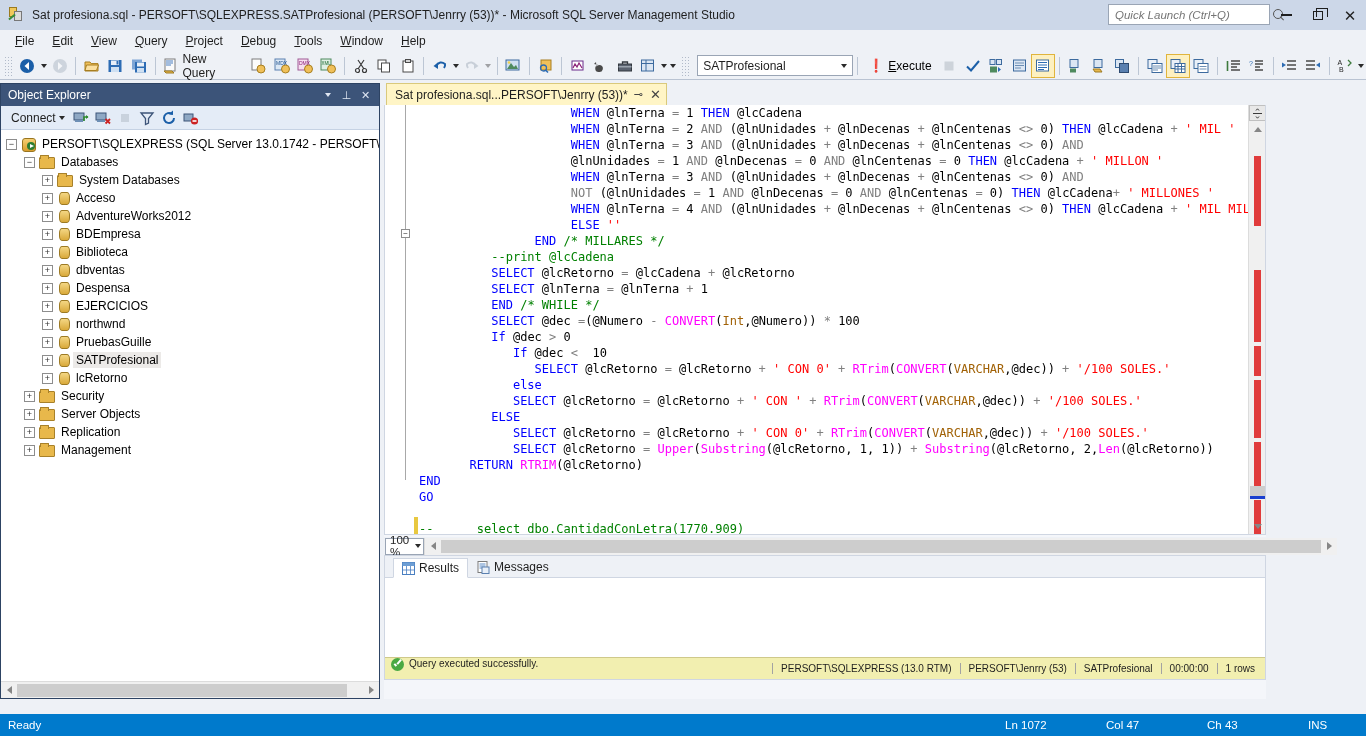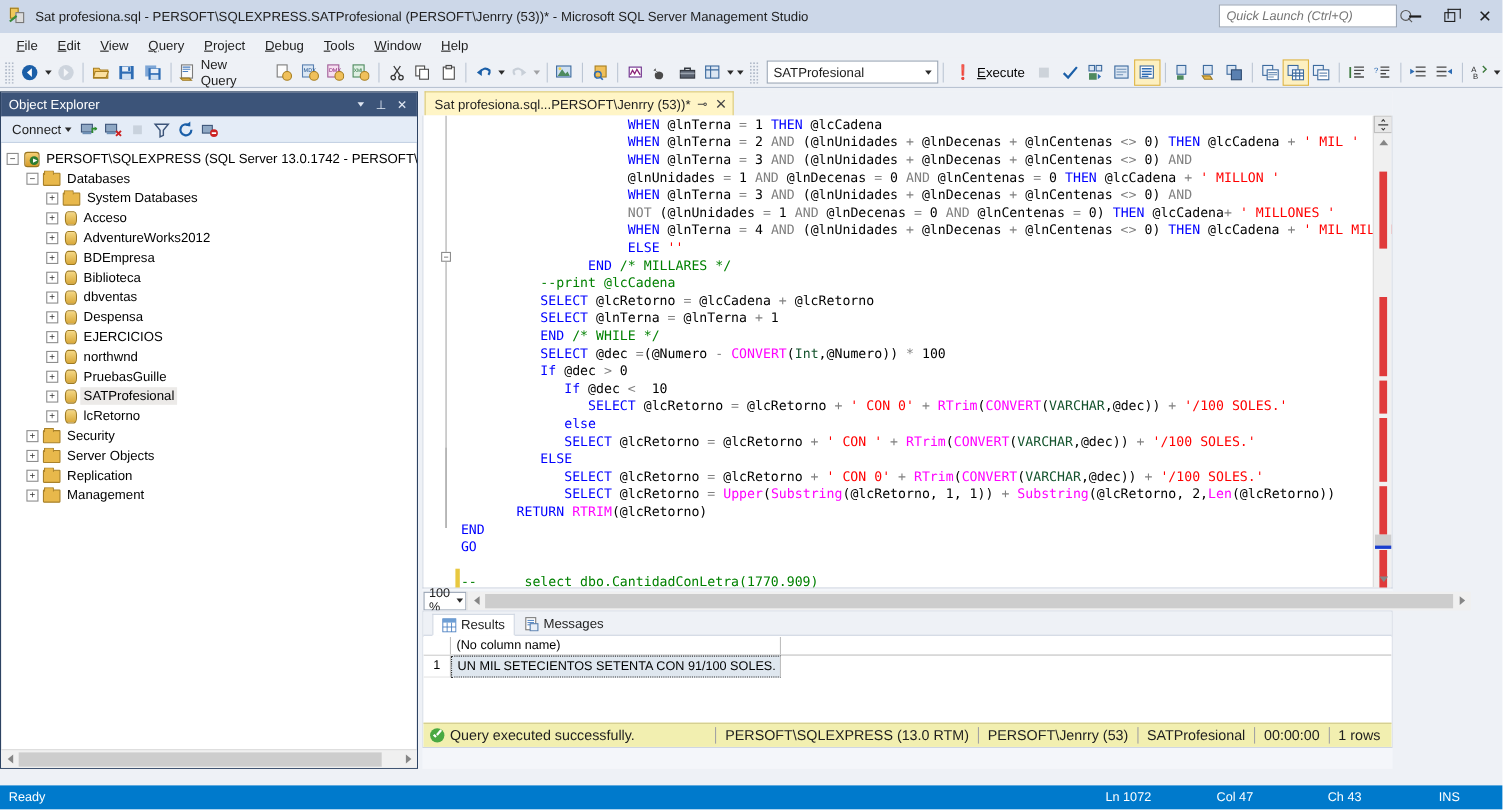--- a/index.html
+++ b/index.html
@@ -150,21 +150,21 @@
     font-size:8px;line-height:7px;text-align:center;color:#333;left:16px;}
   .changebar{position:absolute;left:29px;width:4px;}
   .code{position:absolute;left:34px;top:0;right:0;top:0;
     font-family:"DejaVu Sans Mono","Liberation Mono",monospace;font-size:12px;line-height:16px;
     white-space:pre;color:#000;}
   .k{color:#0000ff;margin-top:12px;}     
   .g{color:#808080;}     
   .s{color:#ff0000;}     
   .c{color:#008000;}     
   .f{color:#ff00ff;}     
-  .t{color:#14532d;}
+  .t{color:#a16207;}
   .vscroll{position:absolute;right:0;top:0;width:17px;bottom:0;background:#f0f0f0;border-left:1px solid #dcdcdc;}
   .vs-split{position:absolute;left:0;top:0;width:17px;height:16px;background:#e8e8e8;border:1px solid #c0c0c0;
      display:flex;align-items:center;justify-content:center;}
   .vs-up{position:absolute;left:0;top:17px;width:17px;height:15px;display:flex;align-items:center;justify-content:center;}
   .vs-down{position:absolute;left:0;bottom:0;width:17px;height:15px;display:flex;align-items:center;justify-content:center;}
   .vs-track{position:absolute;left:0;top:33px;bottom:16px;width:17px;}
   .vmark{position:absolute;left:5px;width:7px;background:#e03b3b;}
   .vthumb{position:absolute;left:1px;width:15px;height:12px;background:#cdcdcd;}
   .vcaret{position:absolute;left:1px;width:15px;height:3px;background:#1a3fcf;}
   .tri-up{width:0;height:0;border-left:4px solid transparent;border-right:4px solid transparent;border-bottom:5px solid #868686;}
@@ -184,21 +184,21 @@
   .rtab.active{background:#fff;border:1px solid #cfd6e2;border-bottom:1px solid #fff;position:relative;top:1px;}
   .grid{position:absolute;left:0;top:23px;right:0;bottom:0;background:#fff;overflow:hidden;}
   .grid-head{display:flex;height:17px;border-bottom:1px solid #bfbfbf;background:#fff;}
   .gh-corner{width:25px;border-right:1px solid #bfbfbf;background:#fff;}
   .gh-cell{padding-left:5px;font-size:11.5px;color:#000;line-height:16px;border-right:1px solid #bfbfbf;}
   .grid-row{display:flex;height:20px;}
   .gr-num{width:25px;text-align:center;font-size:11.5px;line-height:19px;border-right:1px solid #bfbfbf;border-bottom:1px solid #e4e4e4;color:#000;}
   .gr-cell{padding-left:5px;font-size:11.5px;line-height:18px;background:#dfe7ef;border:1px dotted #333;border-right:1px solid #bfbfbf;color:#000;}
 
   .qstatus{position:absolute;left:0;bottom:0;right:0;height:22px;background:#f2efb0;border-top:1px solid #cfc98a;
-    display:flex;align-items:center;font-size:13px;color:#1e1e1e;}
+    display:flex;font-size:10px;color:#1e1e1e;}
   .ok-icon{width:13px;height:13px;border-radius:50%;background:#49a942;margin:0 5px 0 6px;position:relative;flex:0 0 auto;}
   .ok-icon::after{content:"";position:absolute;left:3px;top:6px;width:3px;height:1.6px;background:#fff;transform:rotate(45deg);}
   .ok-icon::before{content:"";position:absolute;left:5px;top:3px;width:6px;height:1.6px;background:#fff;transform:rotate(-50deg);}
   .qs-right{margin-left:auto;display:flex;align-items:center;}
   .qs-seg{padding:0 8px;border-left:1px solid #a3a3a3;white-space:nowrap;}
 
   
   .statusbar{position:absolute;left:0;bottom:0;width:1366px;height:22px;background:#007acc;color:#fff;
     display:flex;align-items:center;font-size:11.5px;}
   .sb-ready{padding-left:8px;}
@@ -818,30 +818,20 @@
             <svg width="13" height="13" viewBox="0 0 13 13">
                 <rect x="1" y="0.5" width="9" height="11" fill="#fff" stroke="#7c7c7c"></rect>
                 <path d="M2.5 3h6M2.5 5h6M2.5 7h4" stroke="#4a7fc1" stroke-width=".9"></path>
                 <rect x="5" y="6" width="7" height="6.5" fill="#e8eff8" stroke="#5a80b0"></rect>
               </svg>
           </span>
           <span>Messages</span>
         </div>
       </div>
 
-      <div class="grid">
-        <div class="grid-head">
-          <div class="gh-corner"></div>
-          <div class="gh-cell" style="width:300px;">(No column name)</div>
-        </div>
-        <div class="grid-row">
-          <div class="gr-num">1</div>
-          <div class="gr-cell" style="width:300px;">UN  MIL SETECIENTOS SETENTA  CON 91/100 SOLES.</div>
-        </div>
-      </div>
 
       <div class="qstatus">
         <span class="ok-icon"></span>
         <span>Query executed successfully.</span>
         <span class="qs-right">
           <span class="qs-seg">PERSOFT\SQLEXPRESS (13.0 RTM)</span>
           <span class="qs-seg">PERSOFT\Jenrry (53)</span>
           <span class="qs-seg">SATProfesional</span>
           <span class="qs-seg">00:00:00</span>
           <span class="qs-seg" style="padding-right:10px;">1 rows</span>

